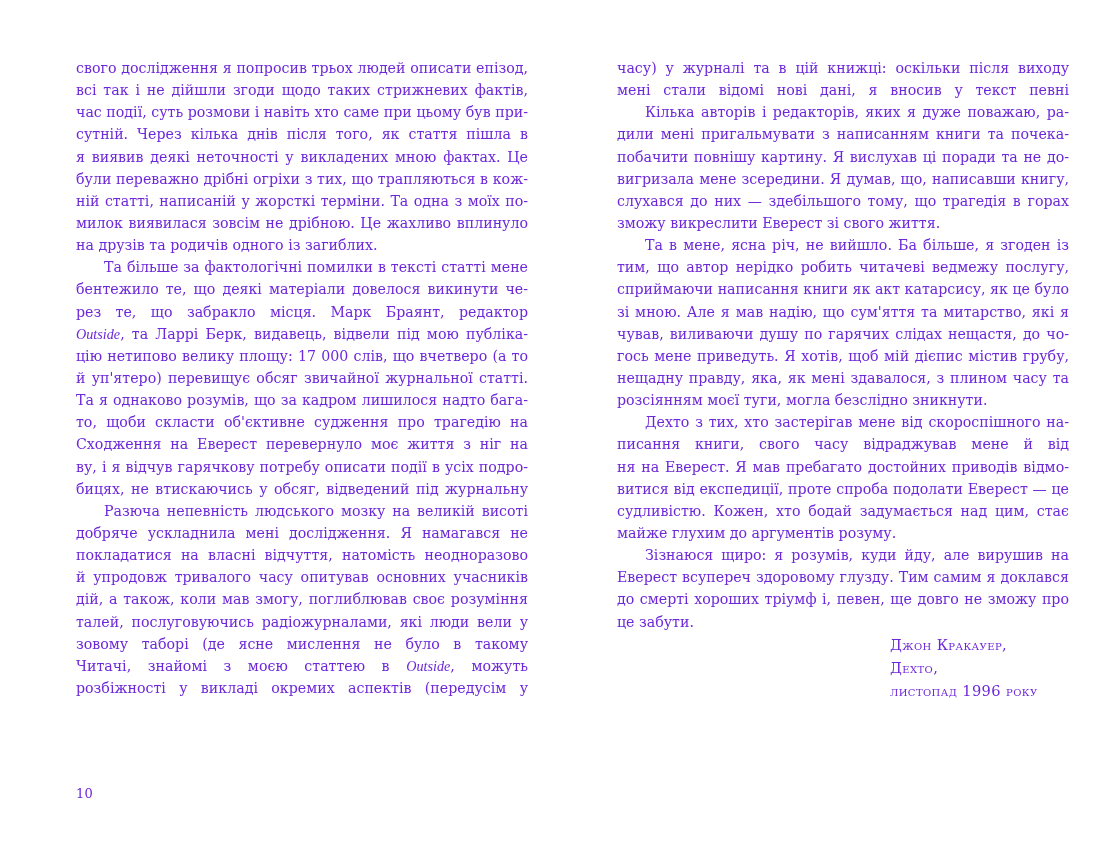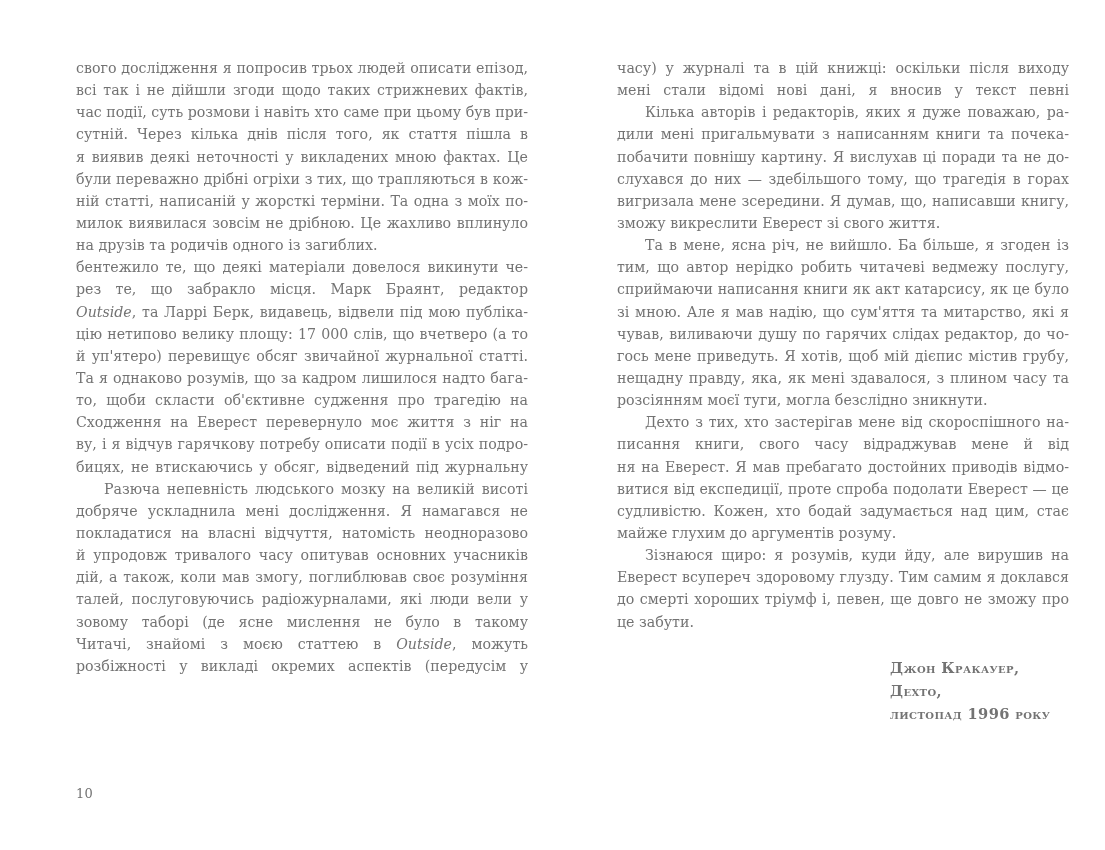--- a/index.html
+++ b/index.html
@@ -7,21 +7,21 @@
     padding: 0;
     background: #ffffff;
   }
   .spread {
     position: relative;
     width: 1089px;
     height: 850px;
     background: #ffffff;
     overflow: hidden;
     font-family: "DejaVu Serif", "Liberation Serif", serif;
-    color: #737373;
+    color: #6d28d9;
   }
   .page-column {
     position: absolute;
     top: 57px;
     width: 452px;
   }
   .page-column.left  { left: 76px; }
   .page-column.right { left: 617px; }
 
   .line {
@@ -34,26 +34,25 @@
     white-space: normal;
   }
   .line.last {
     text-align-last: left;
   }
   .line.indent {
     text-indent: 28px;
   }
   .line em {
     font-style: italic;
+    font-family: Liberation Serif, serif;
   }
 
   .signature {
-    margin-top: 23px;
     margin-left: 273px;
-    font-weight: bold;
   }
   .signature .sig-line {
     font-variant: small-caps;
     font-size: 14.6px;
     line-height: 23.2px;
     letter-spacing: 0.4px;
     text-align: left;
   }
 
   .page-number {
@@ -72,20 +71,21 @@
   <div class="page-column left" id="left-page">
       <div class="line">свого дослідження я попросив трьох людей описати епізод,</div>
       <div class="line">всі так і не дійшли згоди щодо таких стрижневих фактів, як</div>
       <div class="line">час події, суть розмови і навіть хто саме при цьому був при-</div>
       <div class="line">сутній. Через кілька днів після того, як стаття пішла в друк,</div>
       <div class="line">я виявив деякі неточності у викладених мною фактах. Це</div>
       <div class="line">були переважно дрібні огріхи з тих, що трапляються в кож-</div>
       <div class="line">ній статті, написаній у жорсткі терміни. Та одна з моїх по-</div>
       <div class="line">милок виявилася зовсім не дрібною. Це жахливо вплинуло</div>
       <div class="line last">на друзів та родичів одного із загиблих.</div>
+      <div class="line indent">Та більше за фактологічні помилки в тексті статті мене</div>
       <div class="line">бентежило те, що деякі матеріали довелося викинути че-</div>
       <div class="line">рез те, що забракло місця. Марк Браянт, редактор журналу</div>
       <div class="line"><em>Outside</em>, та Ларрі Берк, видавець, відвели під мою публіка-</div>
       <div class="line">цію нетипово велику площу: 17 000 слів, що вчетверо (а то</div>
       <div class="line">й уп'ятеро) перевищує обсяг звичайної журнальної статті.</div>
       <div class="line">Та я однаково розумів, що за кадром лишилося надто бага-</div>
       <div class="line">то, щоби скласти об'єктивне судження про трагедію на горі.</div>
       <div class="line">Сходження на Еверест перевернуло моє життя з ніг на голо-</div>
       <div class="line">ву, і я відчув гарячкову потребу описати події в усіх подро-</div>
       <div class="line">бицях, не втискаючись у обсяг, відведений під журнальну</div>
@@ -98,28 +98,28 @@
       <div class="line">зовому таборі (де ясне мислення не було в такому дефіциті).</div>
       <div class="line">Читачі, знайомі з моєю статтею в <em>Outside</em>, можуть зауважити</div>
       <div class="line last">розбіжності у викладі окремих аспектів (передусім у питанні</div>
     </div>
   <div class="page-column right" id="right-page">
       <div class="line">часу) у журналі та в цій книжці: оскільки після виходу статті</div>
       <div class="line last">мені стали відомі нові дані, я вносив у текст певні поправки.</div>
       <div class="line indent">Кілька авторів і редакторів, яких я дуже поважаю, ра-</div>
       <div class="line">дили мені пригальмувати з написанням книги та почека-</div>
       <div class="line">побачити повнішу картину. Я вислухав ці поради та не до-</div>
+      <div class="line">вигризала мене зсередини. Я думав, що, написавши книгу,</div>
       <div class="line">слухався до них — здебільшого тому, що трагедія в горах</div>
-      <div class="line">вигризала мене зсередини. Я думав, що, написавши книгу,</div>
       <div class="line last">зможу викреслити Еверест зі свого життя.</div>
       <div class="line indent">Та в мене, ясна річ, не вийшло. Ба більше, я згоден із</div>
       <div class="line">тим, що автор нерідко робить читачеві ведмежу послугу,</div>
       <div class="line">сприймаючи написання книги як акт катарсису, як це було</div>
       <div class="line">зі мною. Але я мав надію, що сум'яття та митарство, які я від-</div>
-      <div class="line">чував, виливаючи душу по гарячих слідах редактор, до чо-</div>
+      <div class="line">чував, виливаючи душу по гарячих слідах нещастя, до чо-</div>
       <div class="line">гось мене приведуть. Я хотів, щоб мій дієпис містив грубу,</div>
       <div class="line">нещадну правду, яка, як мені здавалося, з плином часу та</div>
       <div class="line last">розсіянням моєї туги, могла безслідно зникнути.</div>
       <div class="line indent">Дехто з тих, хто застерігав мене від скороспішного на-</div>
       <div class="line">писання книги, свого часу відраджував мене й від сходжен-</div>
       <div class="line">ня на Еверест. Я мав пребагато достойних приводів відмо-</div>
       <div class="line">витися від експедиції, проте спроба подолати Еверест — це</div>
       <div class="line">судливістю. Кожен, хто бодай задумається над цим, стає</div>
       <div class="line last">майже глухим до аргументів розуму.</div>
       <div class="line indent">Зізнаюся щиро: я розумів, куди йду, але вирушив на</div>

